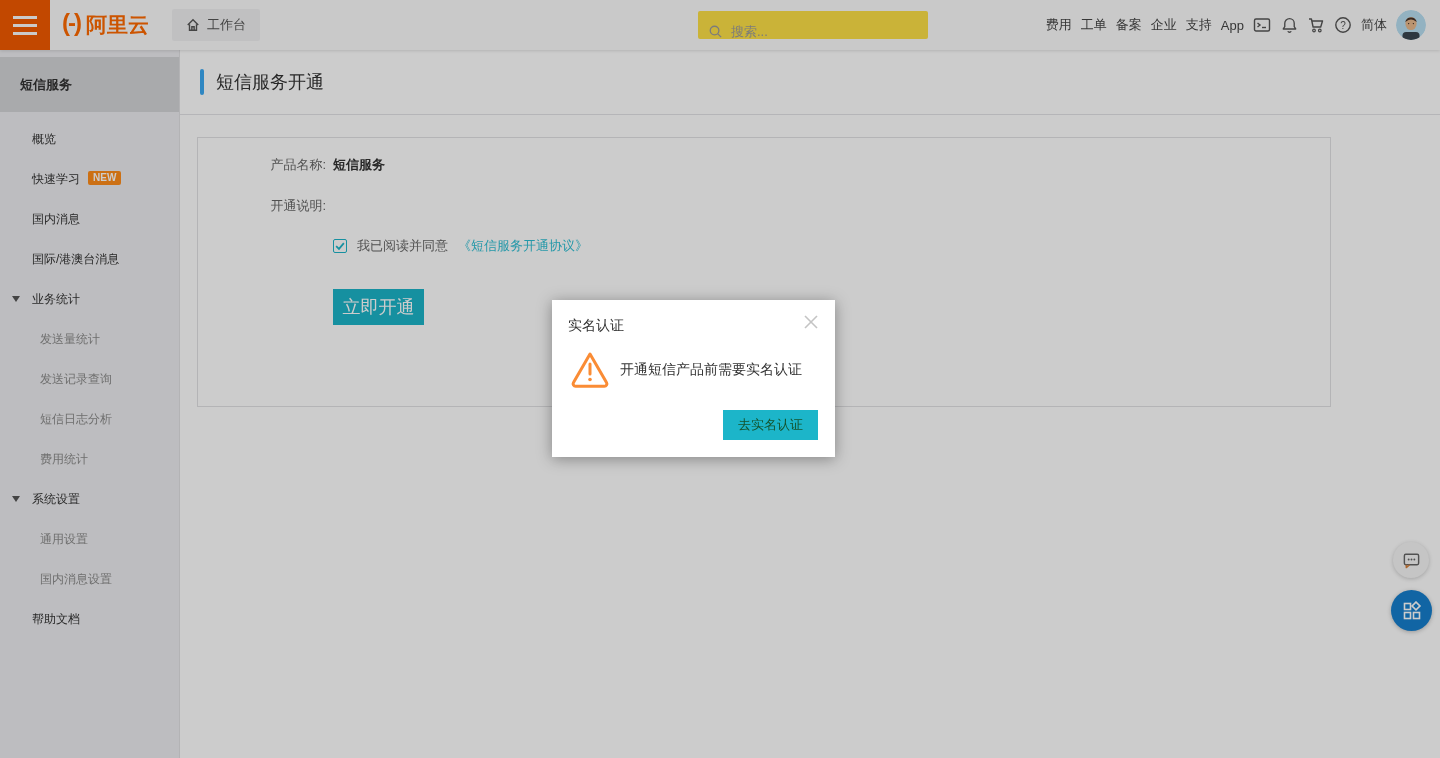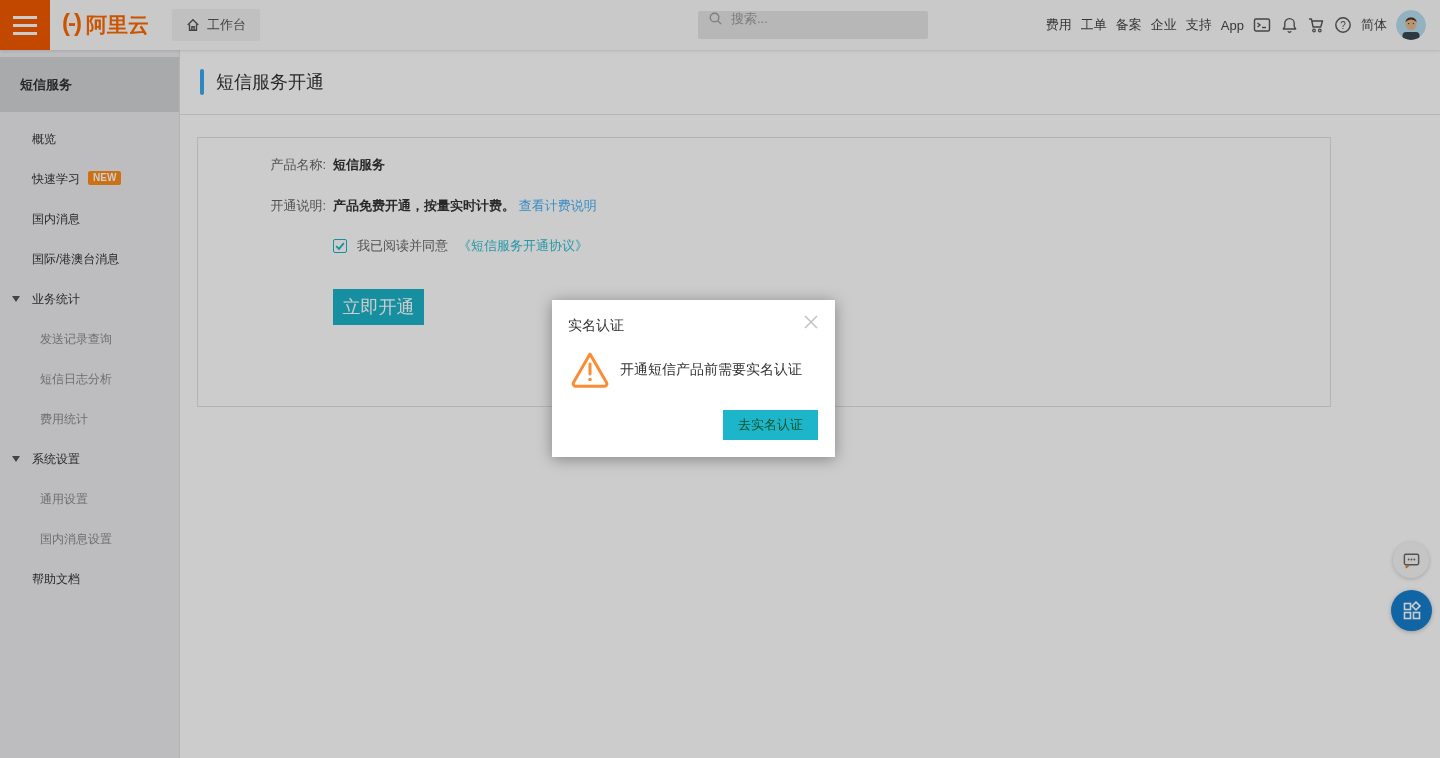--- a/index.html
+++ b/index.html
@@ -11,22 +11,22 @@
          box-shadow:0 1px 3px rgba(0,0,0,.12); z-index:10; }
   .hamburger { position:absolute; left:0; top:0; width:50px; height:50px; background:#f35a00;
                display:flex; flex-direction:column; justify-content:center; align-items:center; gap:5px; cursor:pointer; }
   .hamburger i { display:block; width:24px; height:3px; background:#fdfdfd; }
   .logo { position:absolute; left:62px; top:0; height:50px; display:flex; align-items:center; gap:6px;
           color:#ff6a00; font-weight:bold; }
   .logo .bracket { font-size:24px; letter-spacing:-2px; transform:translateY(-2px); }
   .logo .logo-text { font-size:21px; }
   .chip { position:absolute; left:172px; top:9px; height:32px; padding:0 14px; background:#f1f1f2;
           border-radius:2px; display:flex; align-items:center; gap:7px; font-size:13px; color:#555; cursor:pointer; }
-  .searchbox { position:absolute; left:698px; top:11px; width:230px; height:28px; background:#e5e5e5;
-               border-radius:2px; display:flex; align-items:flex-start; padding:0 10px; gap:8px; }
+  .searchbox { position:absolute; left:698px; top:11px; width:230px; height:28px; background:#fde047;
+               border-radius:2px; display:flex; align-items:flex-end; padding:0 10px; gap:8px; }
   .searchbox input { border:none; outline:none; background:transparent; font-size:13px; color:#555; width:170px;
                      font-family:inherit; }
   .searchbox input::placeholder { color:#9b9b9b; }
   .nav-right { position:absolute; right:0; top:0; height:50px; display:flex; align-items:center;
                gap:9px; padding-right:14px; }
   .nav-link { font-size:13px; color:#454545; cursor:pointer; white-space:nowrap; }
   .nav-ico { width:18px; height:18px; display:flex; align-items:center; justify-content:center; cursor:pointer; }
   .avatar { width:30px; height:30px; border-radius:50%; overflow:hidden; cursor:pointer; }
 
   
@@ -171,20 +171,23 @@
       <span>国内消息</span>
     </div>
     <div class="side-item">
       <span>国际/港澳台消息</span>
     </div>
     <div class="side-item group">
       <span class="caret"></span>
       <span>业务统计</span>
     </div>
     <div class="side-item sub">
+      <span>发送量统计</span>
+    </div>
+    <div class="side-item sub">
       <span>发送记录查询</span>
     </div>
     <div class="side-item sub">
       <span>短信日志分析</span>
     </div>
     <div class="side-item sub">
       <span>费用统计</span>
     </div>
     <div class="side-item group">
       <span class="caret"></span>
@@ -208,24 +211,20 @@
     <span class="page-title">短信服务开通</span>
   </div>
 
   <div class="card">
     <div class="frow" style="top:18px;">
       <span class="flabel">产品名称:</span>
       <span class="fvalue" style="font-weight:bold;">短信服务</span>
     </div>
     <div class="frow" style="top:59px;">
       <span class="flabel">开通说明:</span>
-      <span class="fvalue">
-        <span style="font-weight:bold;">产品免费开通，按量实时计费。</span>
-        <a class="link-blue">查看计费说明</a>
-      </span>
     </div>
     <div class="agree-row">
       <span class="checkbox">
         <svg width="12" height="12" viewBox="0 0 14 14">
           <polyline points="2.5,7.2 5.8,10.4 11.5,3.6" fill="none" stroke="#1cb5c9" stroke-width="2"></polyline>
         </svg>
       </span>
       <span class="agree-text">我已阅读并同意</span>
       <a class="link-teal">《短信服务开通协议》</a>
     </div>

